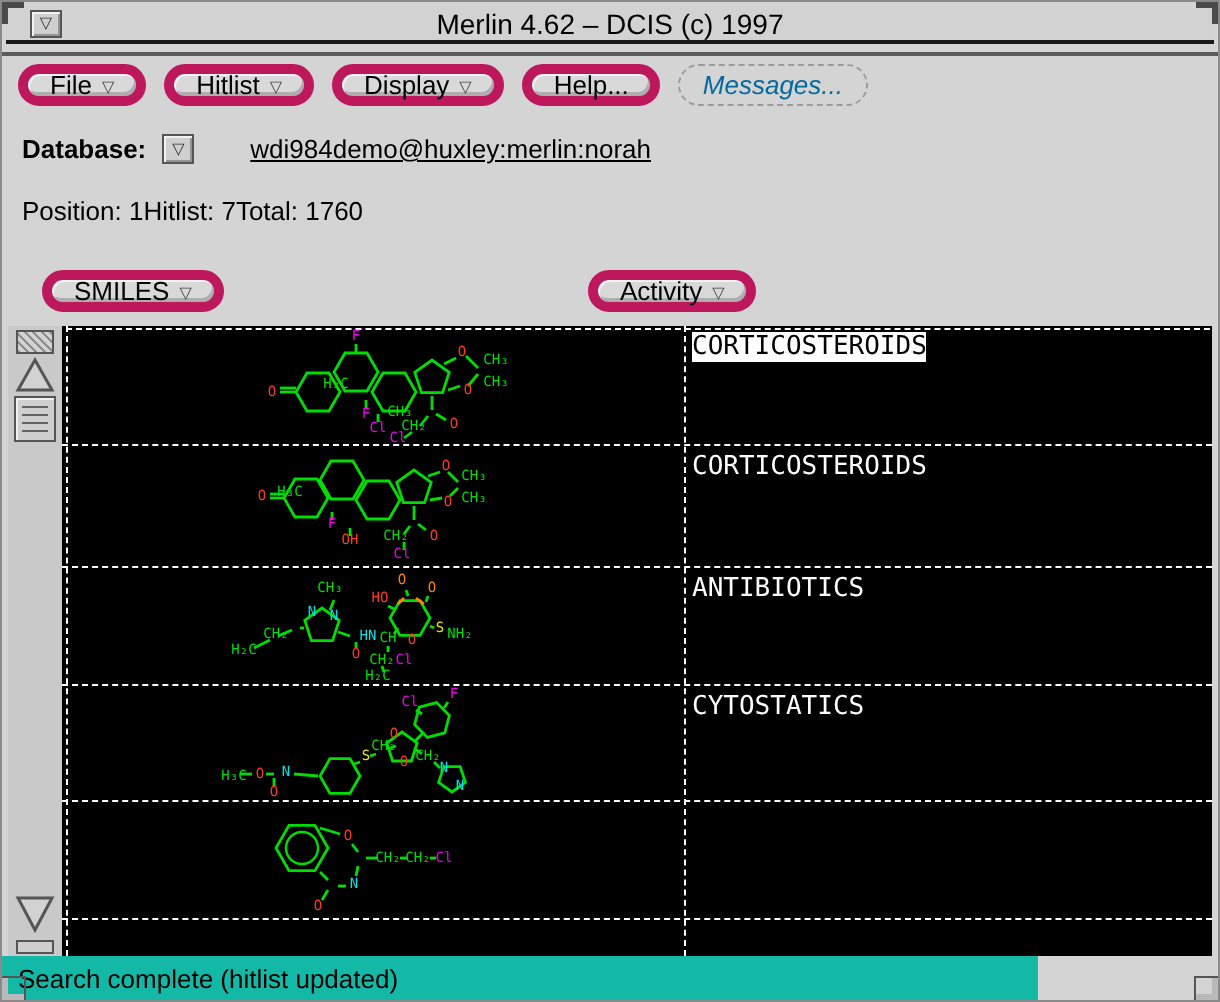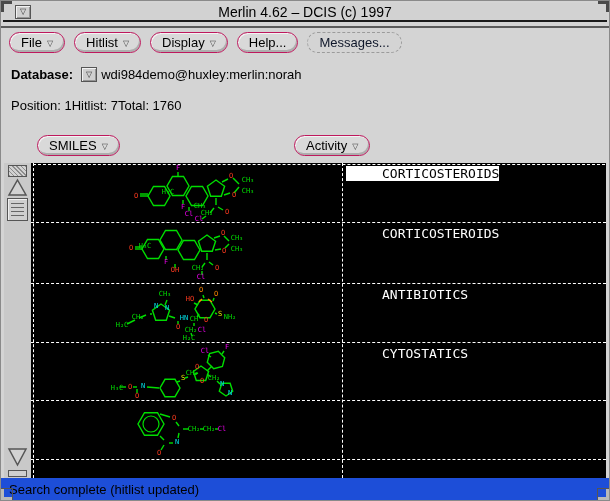--- a/index.html
+++ b/index.html
@@ -19,36 +19,36 @@
     display:flex;align-items:center;justify-content:center;}
   #title{font-weight:normal;font-size:14px;letter-spacing:0px;}
   #wm-btn{position:absolute;left:12px;top:2px;width:16px;height:14px;
     background:#cfcfcf;border:1px solid #555;
     box-shadow:inset 1px 1px 0 #f2f2f2, inset -1px -1px 0 #949494;
     font-size:8px;line-height:12px;text-align:center;color:#333;cursor:pointer;}
   #hr-sep{position:absolute;top:25px;left:0;right:0;height:2px;
     background:#fafafa;border-bottom:2px solid #5a5a5a;}
   
   #menubar{position:absolute;top:31px;left:8px;height:21px;display:flex;gap:9px;}
-  .ol-btn{height:21px;border:1px solid #be185d;border-radius:11px;background:#d9d9d9;
+  .ol-btn{height:21px;border:5px solid #be185d;border-radius:11px;background:#d9d9d9;
     box-shadow:inset 1px 1px 0 #f3f3f3, inset -1px -2px 0 #aeaeae;
     padding:0 11px;font-size:13px;display:inline-flex;align-items:center;gap:5px;
     cursor:pointer;white-space:nowrap;}
   .ol-btn .arr{font-size:8px;color:#444;position:relative;top:1px;}
-  .ol-btn.disabled{border:1px dashed #9b9b9b;color:#0f172a;box-shadow:none;background:transparent;}
+  .ol-btn.disabled{border:1px dashed #9b9b9b;color:#0369a1;box-shadow:none;background:transparent;font-style:italic;}
   
   #db-row{position:absolute;top:66px;left:10px;display:flex;align-items:center;font-size:13px;}
   #db-label{font-weight:bold;}
   #db-btn{width:16px;height:15px;margin-left:8px;background:#cfcfcf;border:1px solid #555;
     box-shadow:inset 1px 1px 0 #f2f2f2, inset -1px -1px 0 #949494;
     font-size:8px;line-height:13px;text-align:center;color:#333;cursor:pointer;}
-  #db-value{margin-left:4px;}
+  #db-value{margin-left:28px;text-decoration:underline;}
   #pos-row{position:absolute;top:97px;left:10px;display:flex;font-size:13px;}
   
-  #col-smiles{position:absolute;top:134px;left:20px;margin-left:16px;}
+  #col-smiles{position:absolute;top:134px;left:20px;}
   #col-activity{position:absolute;top:134px;left:293px;text-align:right;}
   
   #scrollbar{position:absolute;left:3px;top:162px;width:27px;height:315px;background:#c9c9c9;}
   #sb-anchor-top{position:absolute;left:4px;top:2px;width:19px;height:12px;border:1px solid #555;
      background:repeating-linear-gradient(45deg,#8d8d8d 0 1px,#d2d2d2 1px 3px);}
   #sb-up{position:absolute;left:3px;top:15px;width:21px;height:19px;cursor:pointer;}
   #sb-drag{position:absolute;left:3px;top:35px;width:21px;height:23px;border:1px solid #555;
      background:#cfcfcf;box-shadow:inset 1px 1px 0 #f0f0f0;padding:4px 3px;cursor:grab;}
   #sb-drag .lines{width:100%;height:100%;
      background:repeating-linear-gradient(to bottom,#666 0 1px,#cfcfcf 1px 4px);}
@@ -58,25 +58,25 @@
   
   #mol-table{position:absolute;left:30px;top:162px;width:575px;height:315px;background:#000;}
   .dash-top{position:absolute;left:2px;top:1px;width:572px;border-top:1px dashed #fff;}
   .dash-left{position:absolute;left:2px;top:0;height:315px;border-left:1px dashed #fff;}
   .dash-vsep{position:absolute;left:311px;top:0;height:315px;border-left:1px dashed #fff;}
   .mrow{position:relative;width:100%;border-bottom:1px dashed #fff;display:flex;}
   .cell-smiles{position:relative;width:311px;height:100%;}
   .cell-smiles svg{position:absolute;left:0;top:0;}
   .cell-activity{position:relative;width:263px;height:100%;padding:3px 0 0 4px;
      font-family:"DejaVu Sans Mono",monospace;font-size:13px;line-height:15px;color:#fff;}
-  .activity-text{white-space:pre;padding-left:36px;}
+  .activity-text{white-space:pre;}
   .activity-text.selected{background:#fff;color:#000;}
   .mrow-filler{width:100%;height:17px;}
   
-  #statusbar{position:absolute;left:0;top:477px;width:610px;height:24px;background:#1d4ed8;
+  #statusbar{position:absolute;left:0;top:477px;width:518px;height:24px;background:#14b8a6;
      font-size:13px;display:flex;align-items:flex-start;padding:4px 0 0 8px;}
 </style>
 </head>
 <body>
 
 <div id="win">
   <div class="corner tl"></div>
   <div class="corner tr"></div>
   <div class="corner bl"></div>
   <div class="corner br"></div>

